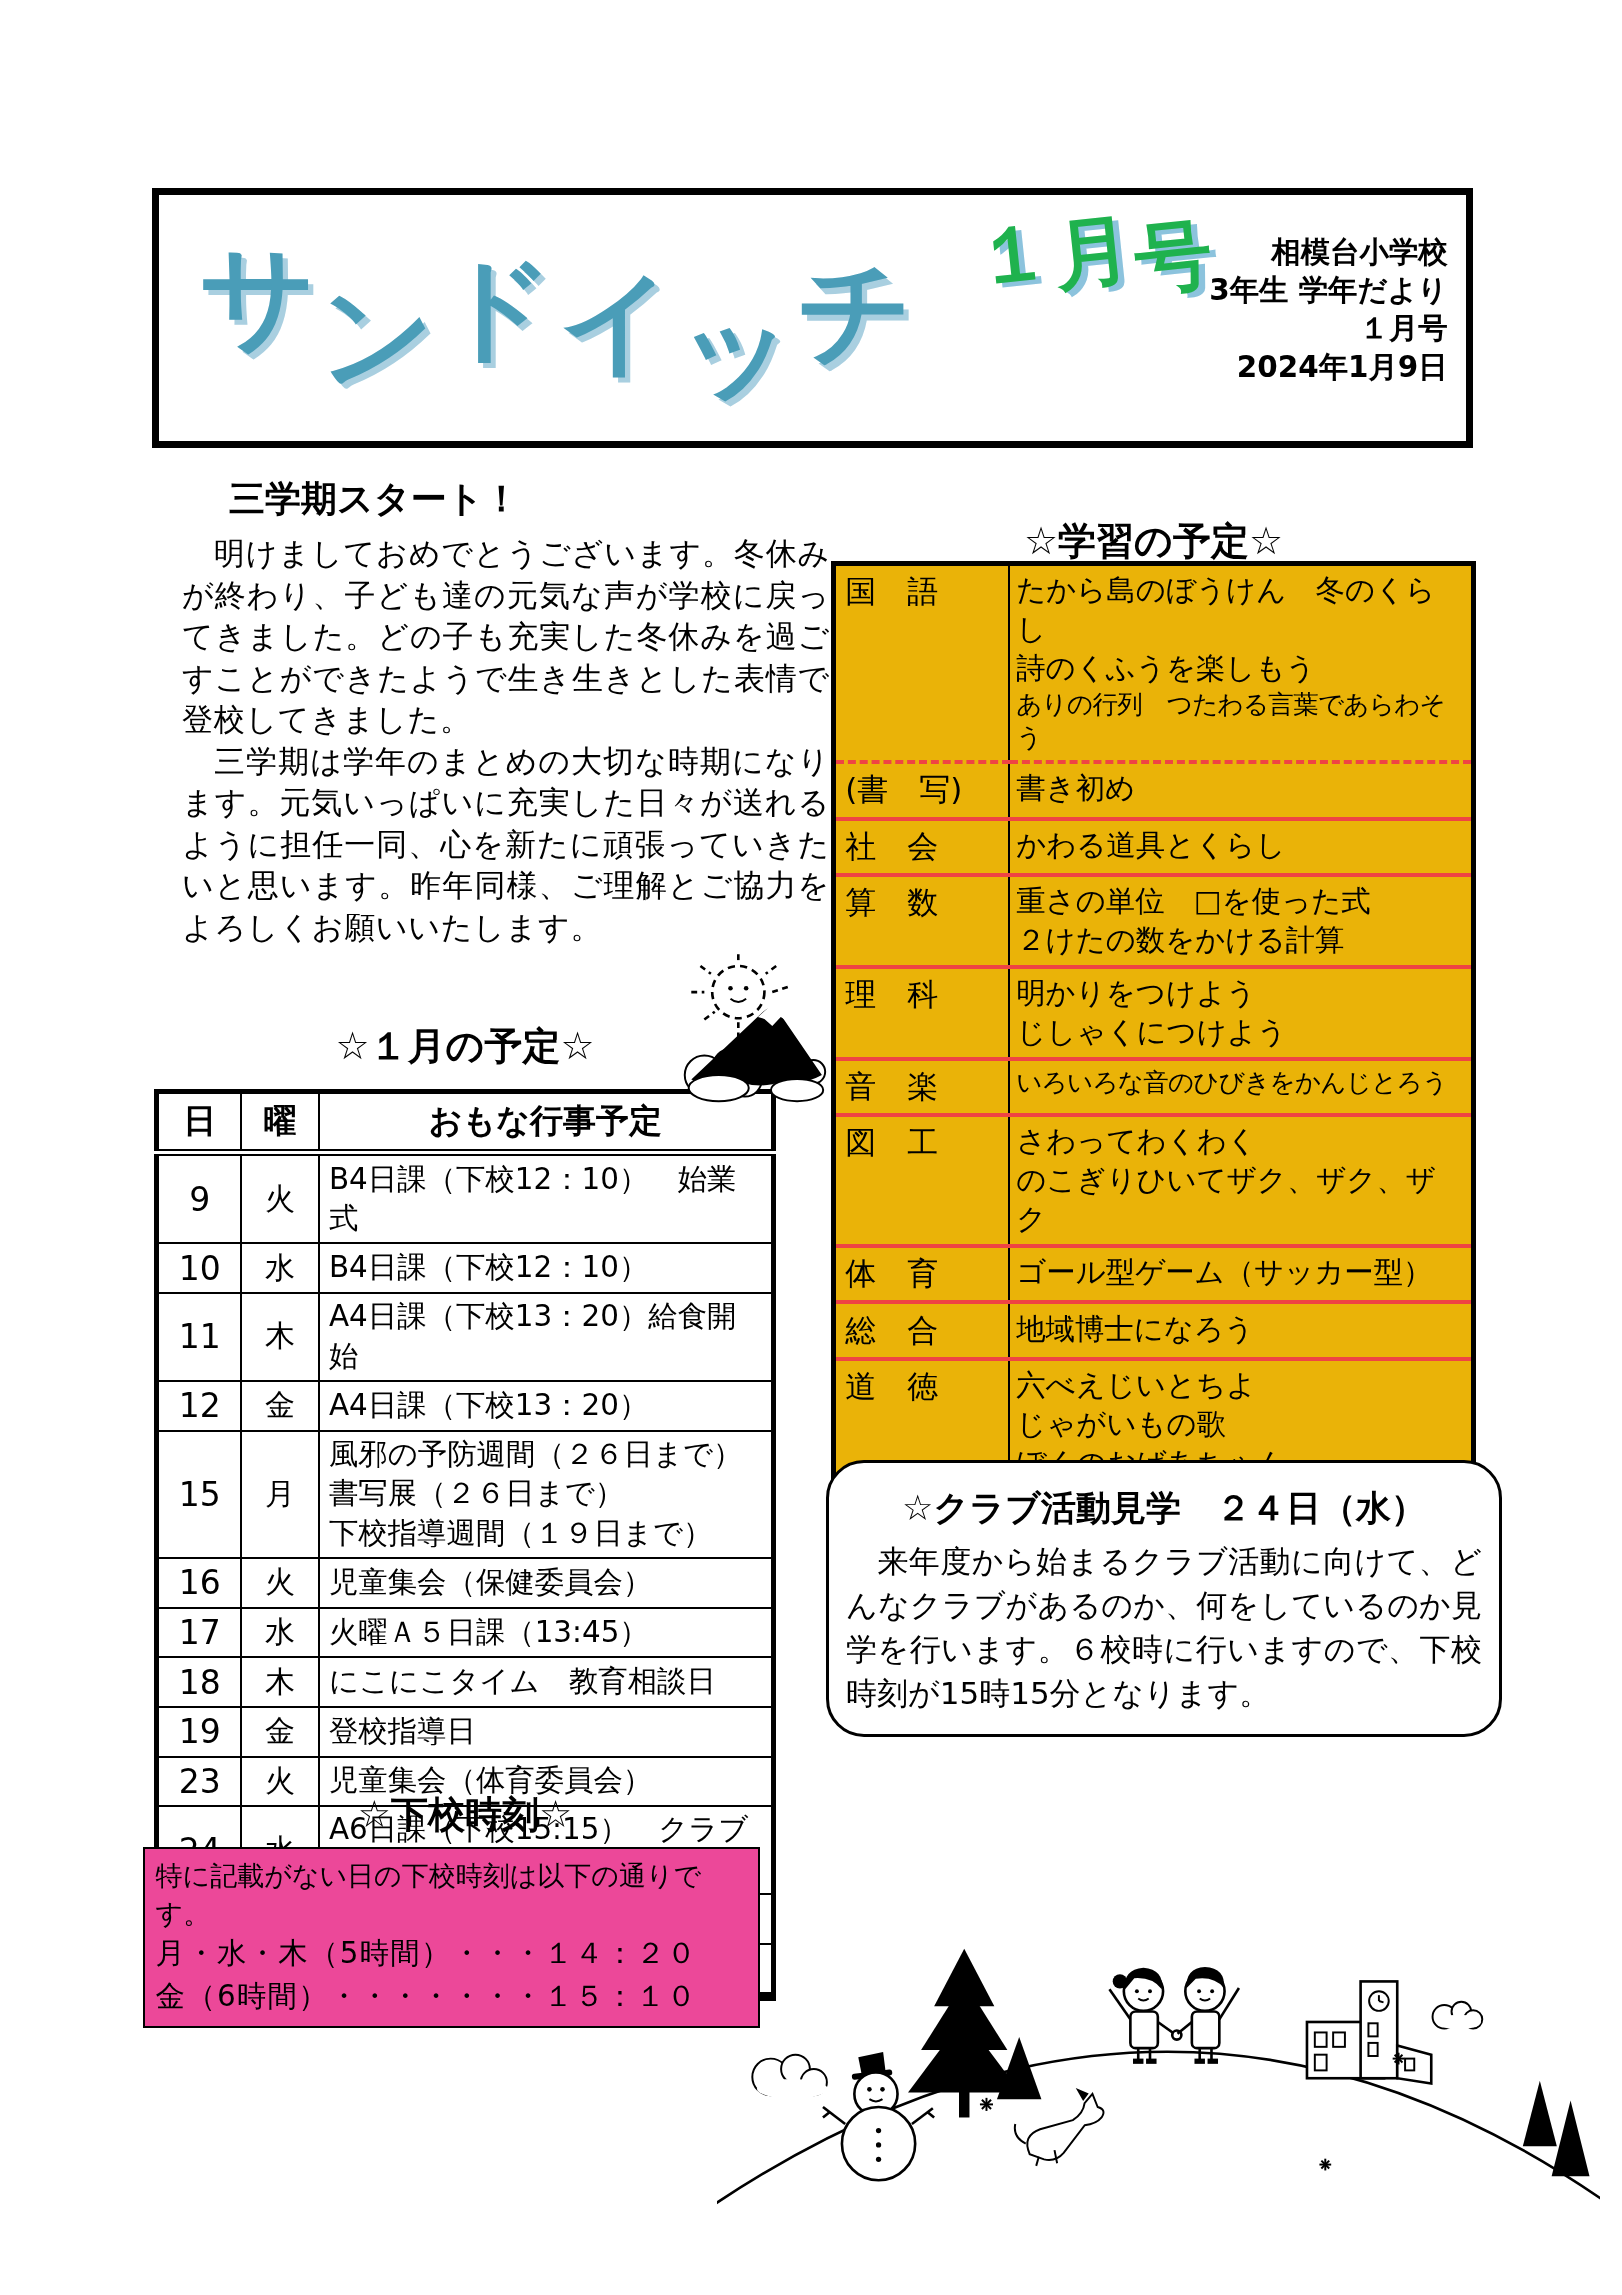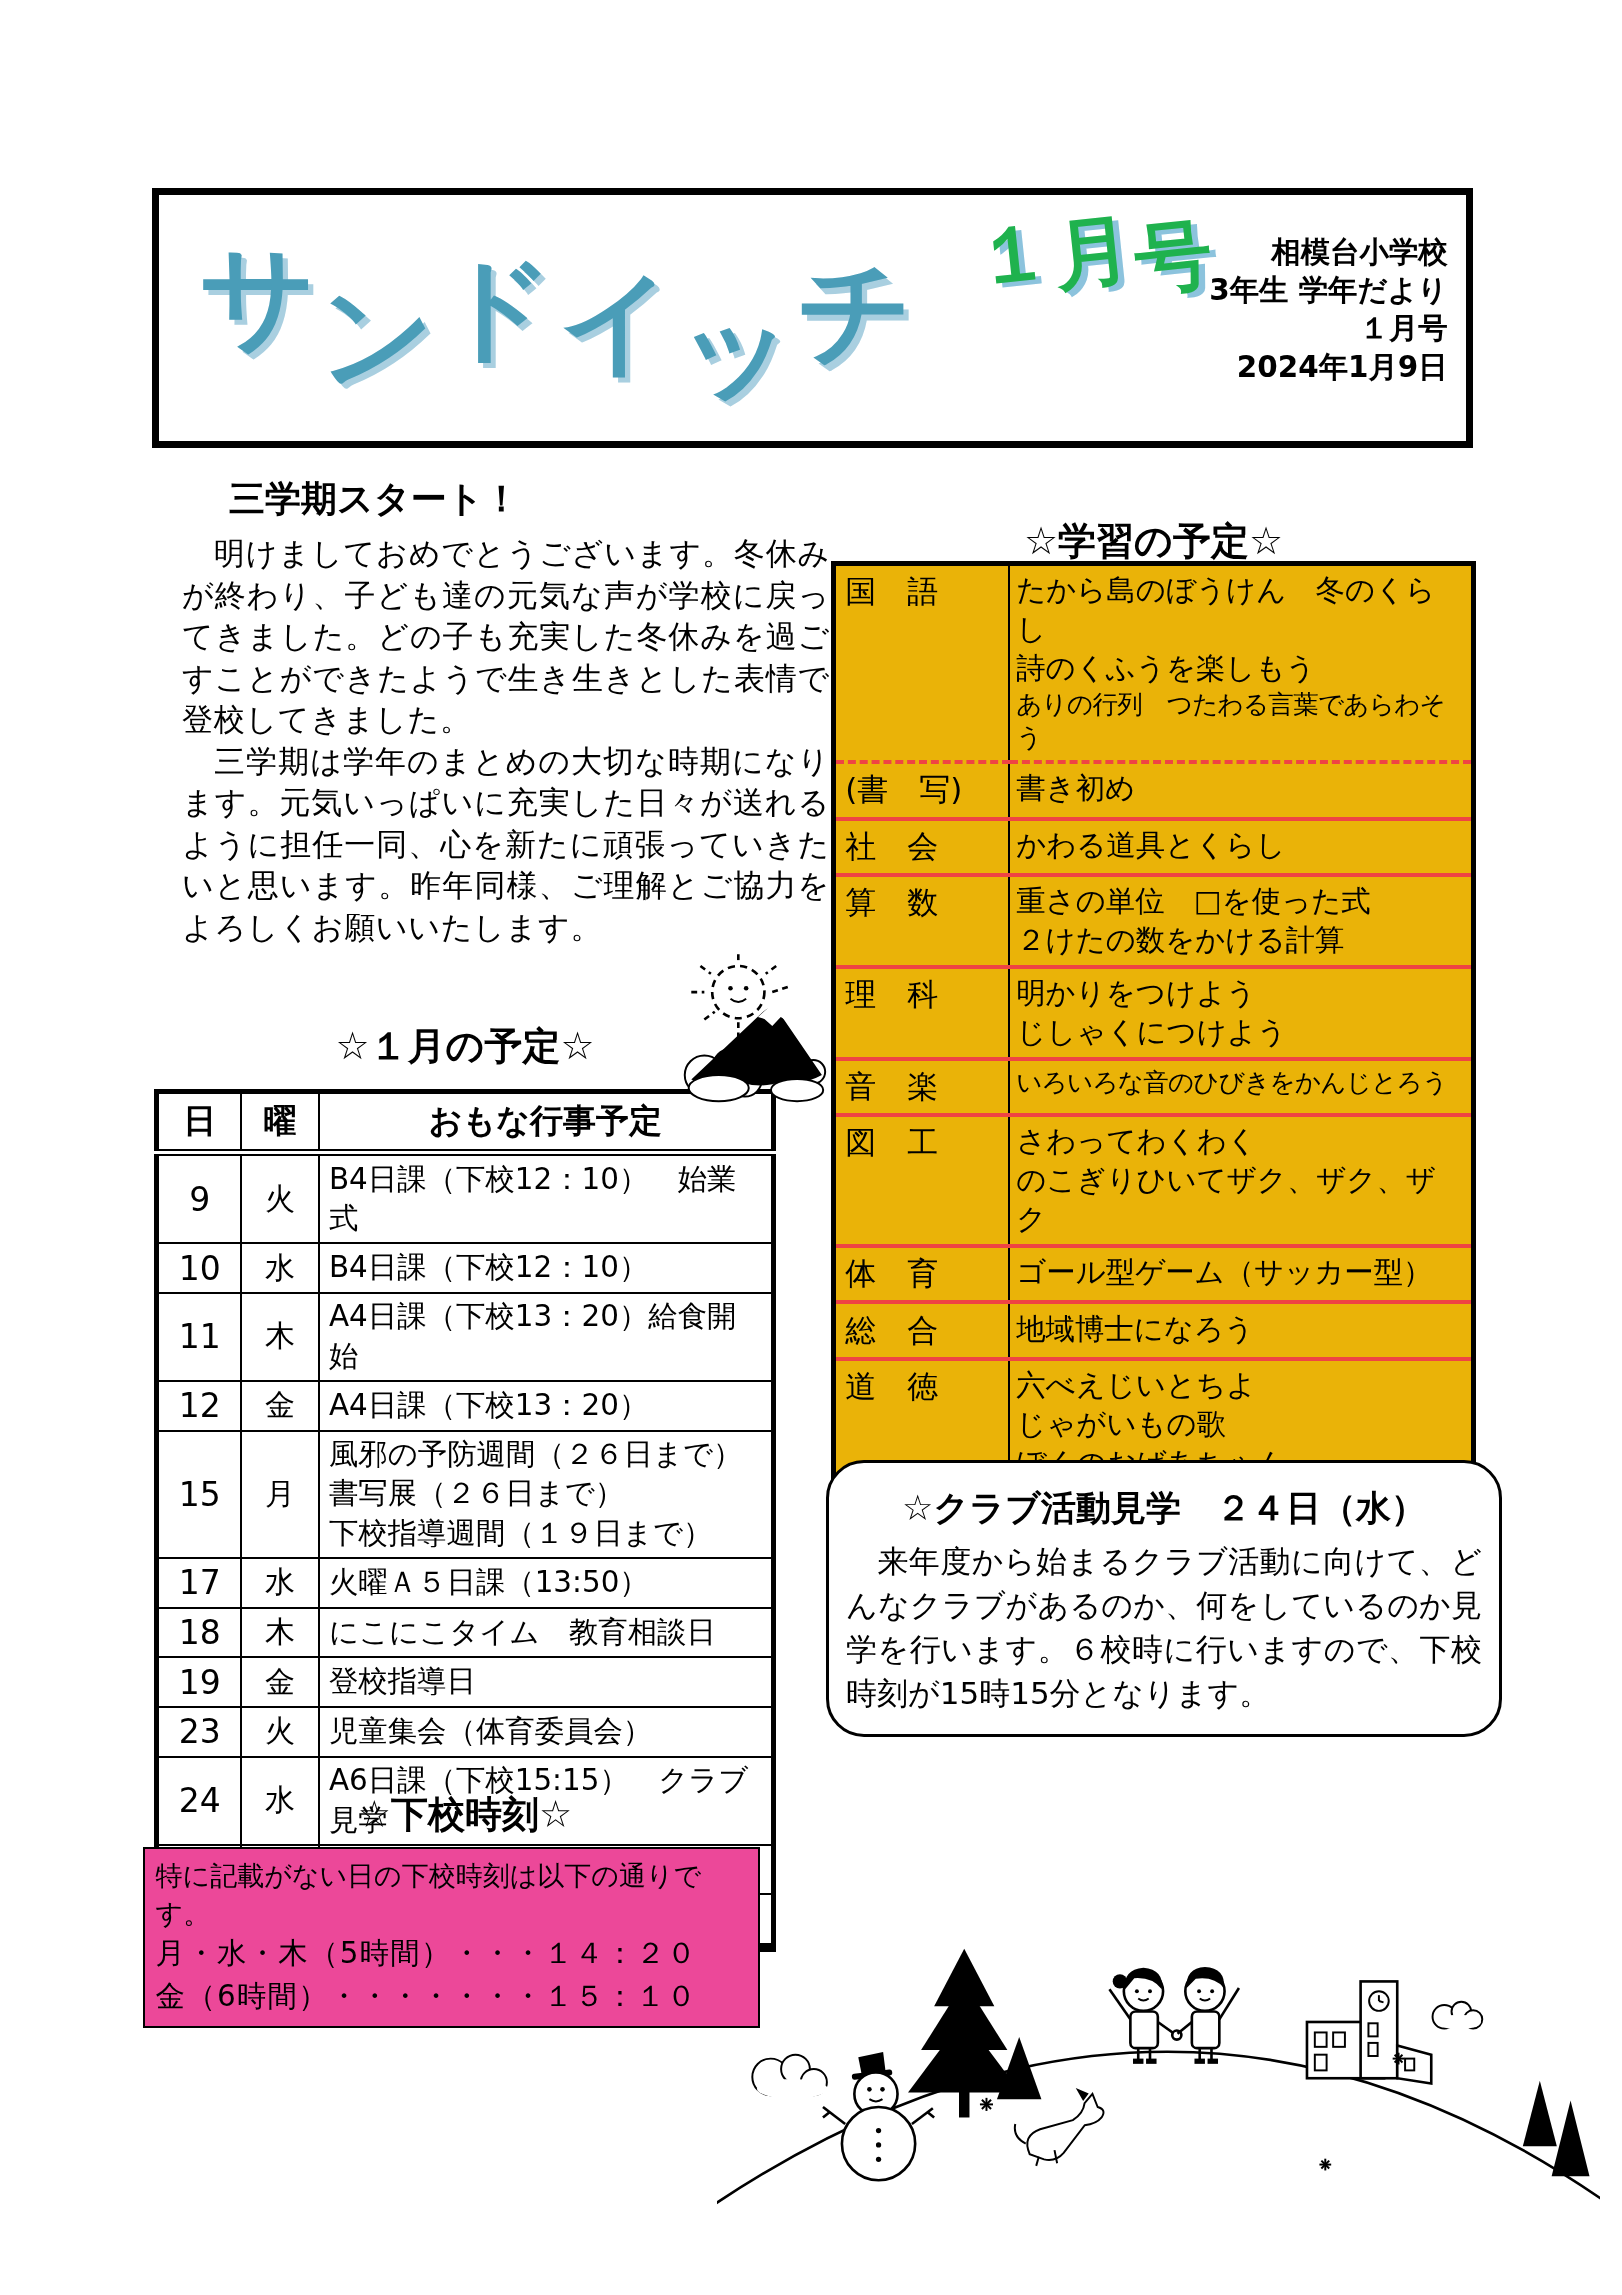--- a/index.html
+++ b/index.html
@@ -164,23 +164,28 @@
         <td class="c-events">A4日課（下校13：20）</td>
       </tr>
       <tr>
         <td class="c-date">15</td>
         <td class="c-day">月</td>
         <td class="c-events">風邪の予防週間（２６日まで）
 書写展（２６日まで）
 下校指導週間（１９日まで）</td>
       </tr>
       <tr>
+        <td class="c-date">16</td>
+        <td class="c-day">火</td>
+        <td class="c-events">児童集会（保健委員会）</td>
+      </tr>
+      <tr>
         <td class="c-date">17</td>
         <td class="c-day">水</td>
-        <td class="c-events">火曜Ａ５日課（13:50）</td>
+        <td class="c-events">火曜Ａ５日課（13:45）</td>
       </tr>
       <tr>
         <td class="c-date">18</td>
         <td class="c-day">木</td>
         <td class="c-events">にこにこタイム　教育相談日</td>
       </tr>
       <tr>
         <td class="c-date">19</td>
         <td class="c-day">金</td>
         <td class="c-events">登校指導日</td>

